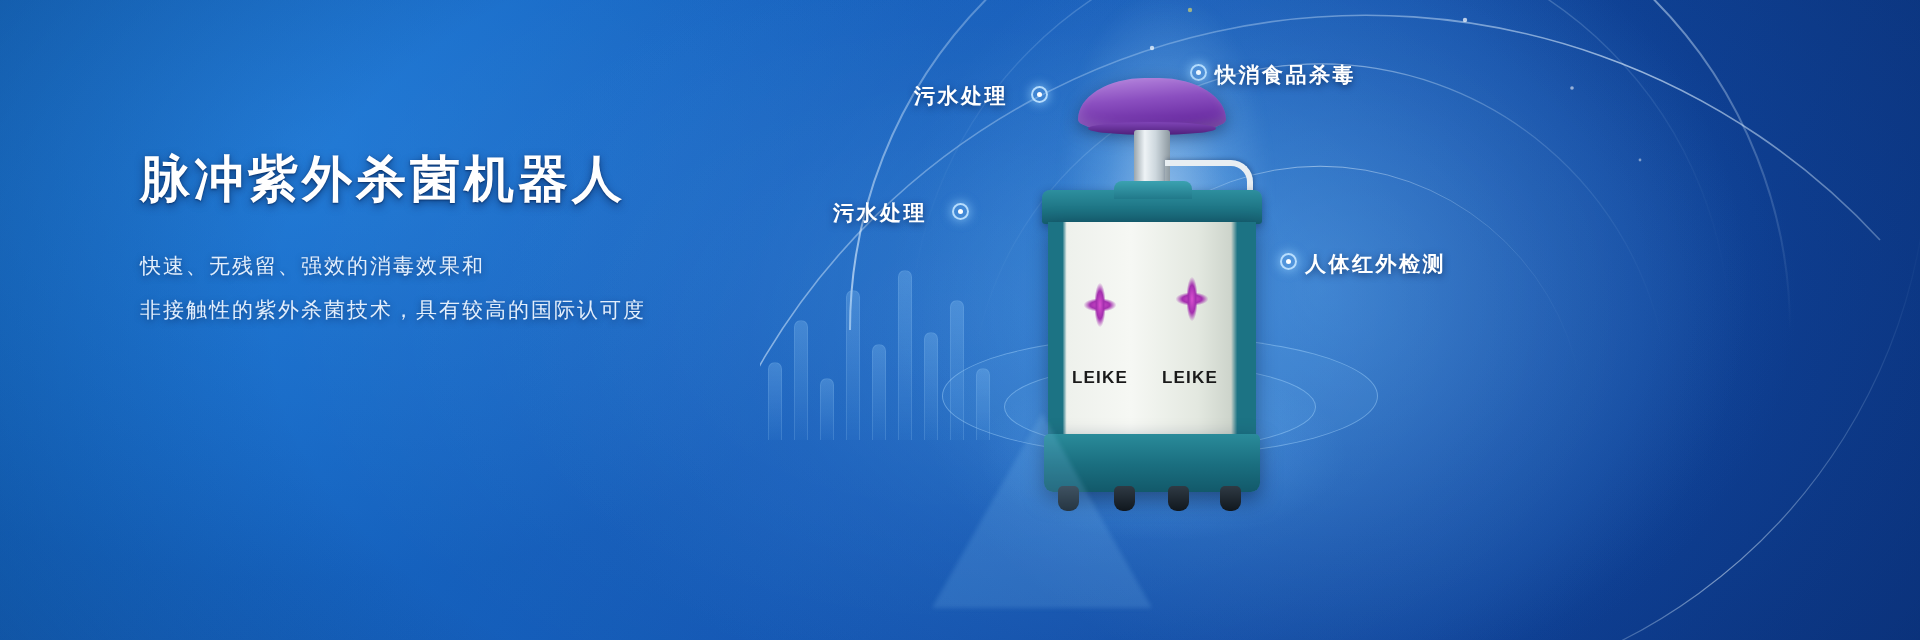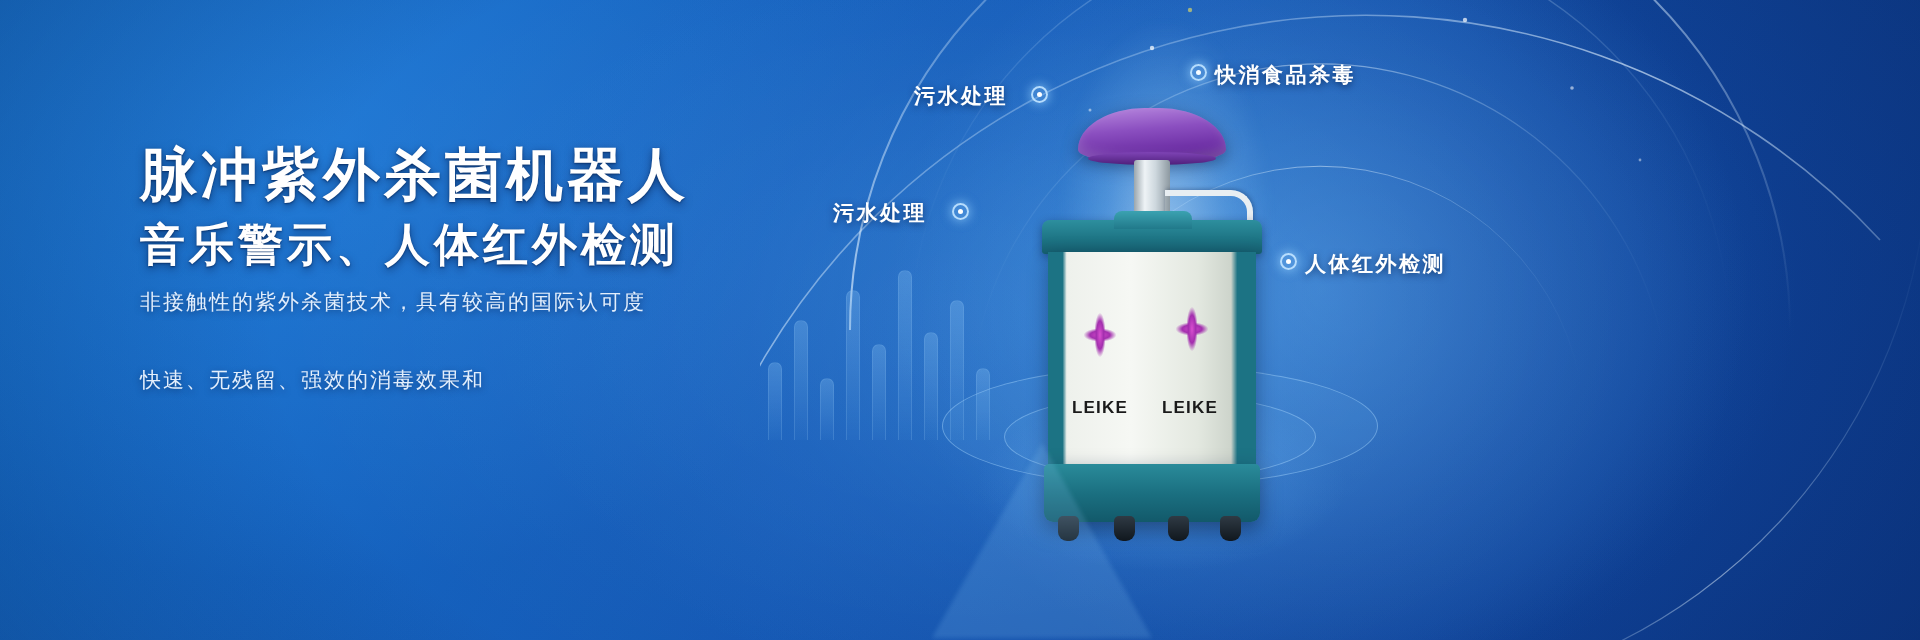--- a/index.html
+++ b/index.html
@@ -40,21 +40,21 @@
   
   .copy { position:absolute; left:140px; top:148px; width:720px; }
   .title-1, .title-2 {
     color:#ffffff;
     font-family:"Liberation Serif", serif;
     font-weight:bold;
     letter-spacing:4px;
     text-shadow:0 3px 9px rgba(2,24,68,.55), 0 1px 2px rgba(2,24,68,.6);
     white-space:nowrap;
   }
-  .title-1 { font-size:57px; line-height:62px;font-family:Liberation Mono, monospace; }
+  .title-1 { font-size:50px; line-height:62px; }
   .title-2 { font-size:45px; line-height:70px; }
   .desc {
     margin-top:34px;
     color:#e2eefc;
     font-family:"Liberation Serif", serif;
     font-size:21px;
     line-height:44px;
     letter-spacing:2px;
     text-shadow:0 2px 6px rgba(2,24,68,.5);
     white-space:nowrap;
@@ -79,21 +79,21 @@
     background:rgba(120,185,245,.30);
     box-shadow:0 0 10px 2px rgba(150,210,255,.55);
   }
   .node::after {
     content:""; position:absolute; left:50%; top:50%;
     width:5px; height:5px; margin:-2.5px 0 0 -2.5px;
     border-radius:50%; background:#ffffff;
   }
 
   
-  .robot { position:absolute; left:1010px; top:108px; width:300px; height:420px; }
+  .robot { position:absolute; left:1010px; top:78px; width:300px; height:420px; }
 
   .glowbeam {
     position:absolute; left:1060px; top:-30px; width:210px; height:210px;
     background:radial-gradient(ellipse at 50% 95%, rgba(205,235,255,.55) 0%, rgba(160,215,255,.22) 40%, rgba(0,0,0,0) 72%);
     filter:blur(5px); pointer-events:none;
   }
 
   .dome {
     position:absolute; left:68px; top:0; width:148px; height:54px;
     border-radius:74px 74px 60px 60px / 46px 46px 14px 14px;
@@ -231,23 +231,22 @@
     <span style="left:78px; height:150px;"></span>
     <span style="left:104px;height:96px;"></span>
     <span style="left:130px;height:170px;"></span>
     <span style="left:156px;height:108px;"></span>
     <span style="left:182px;height:140px;"></span>
     <span style="left:208px;height:72px;"></span>
   </div>
 
   <div class="copy">
     <div class="title-1">脉冲紫外杀菌机器人</div>
-    <div class="title-2">音乐警示、人体红外检测</div>
+    <div class="desc">快速、无残留、强效的消毒效果和</div>
     <div class="desc" style="margin-top:0">非接触性的紫外杀菌技术，具有较高的国际认可度</div>
-    <div class="desc">快速、无残留、强效的消毒效果和</div>
   </div>
 
   <div class="node" style="left:1031px; top:86px;"></div>
   <div class="feat" style="left:914px; top:82px;">污水处理</div>
 
   <div class="node" style="left:1190px; top:64px;"></div>
   <div class="feat" style="left:1215px; top:61px;">快消食品杀毒</div>
 
   <div class="node" style="left:952px; top:203px;"></div>
   <div class="feat" style="left:833px; top:199px;">污水处理</div>

